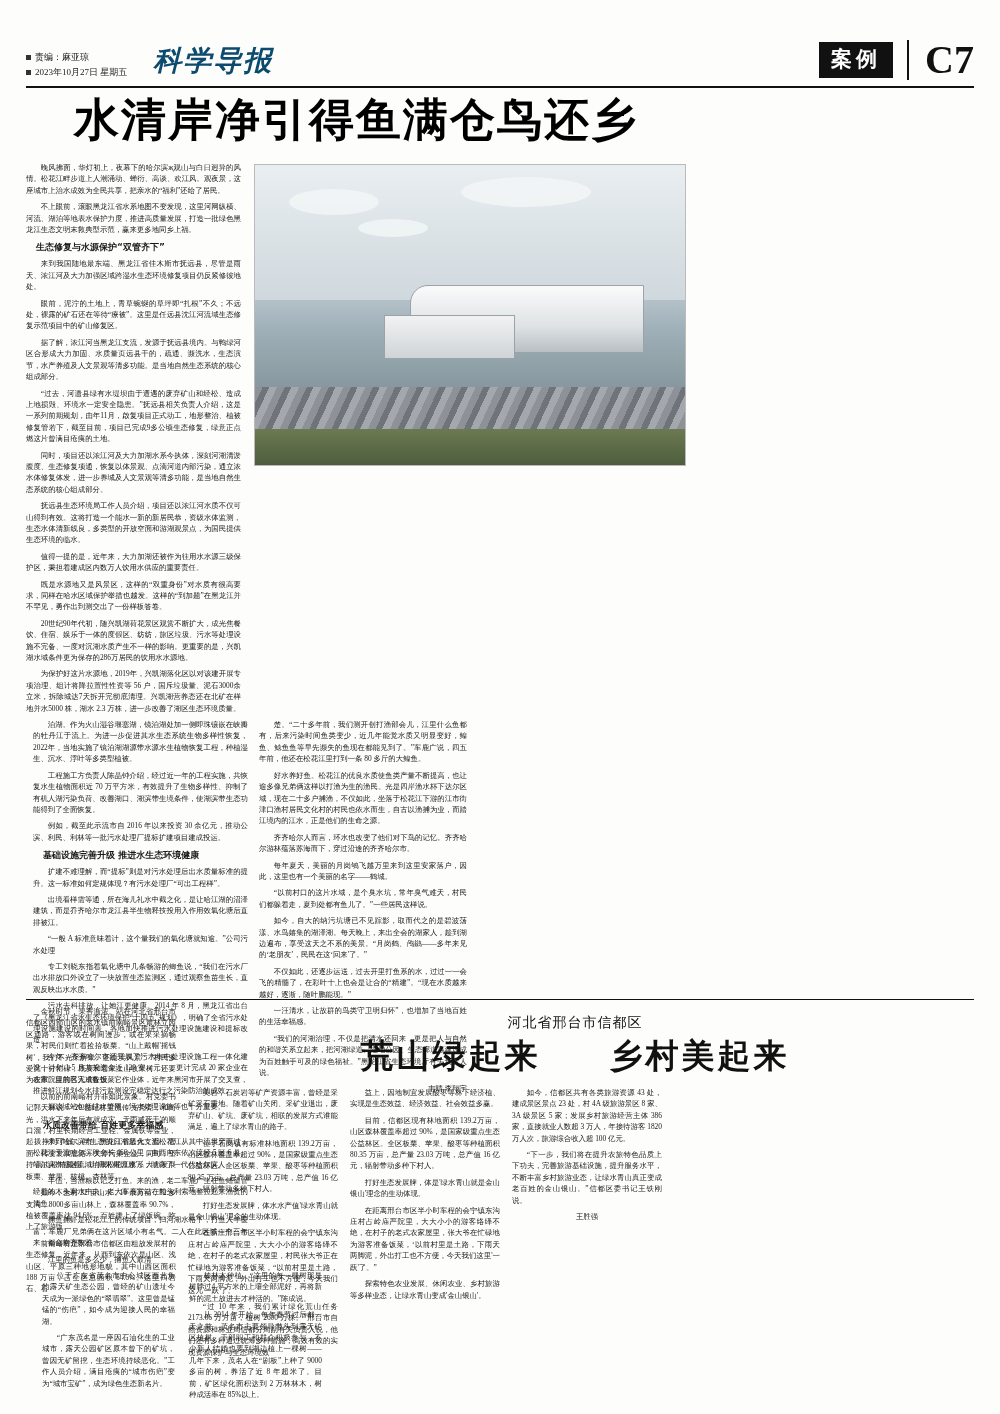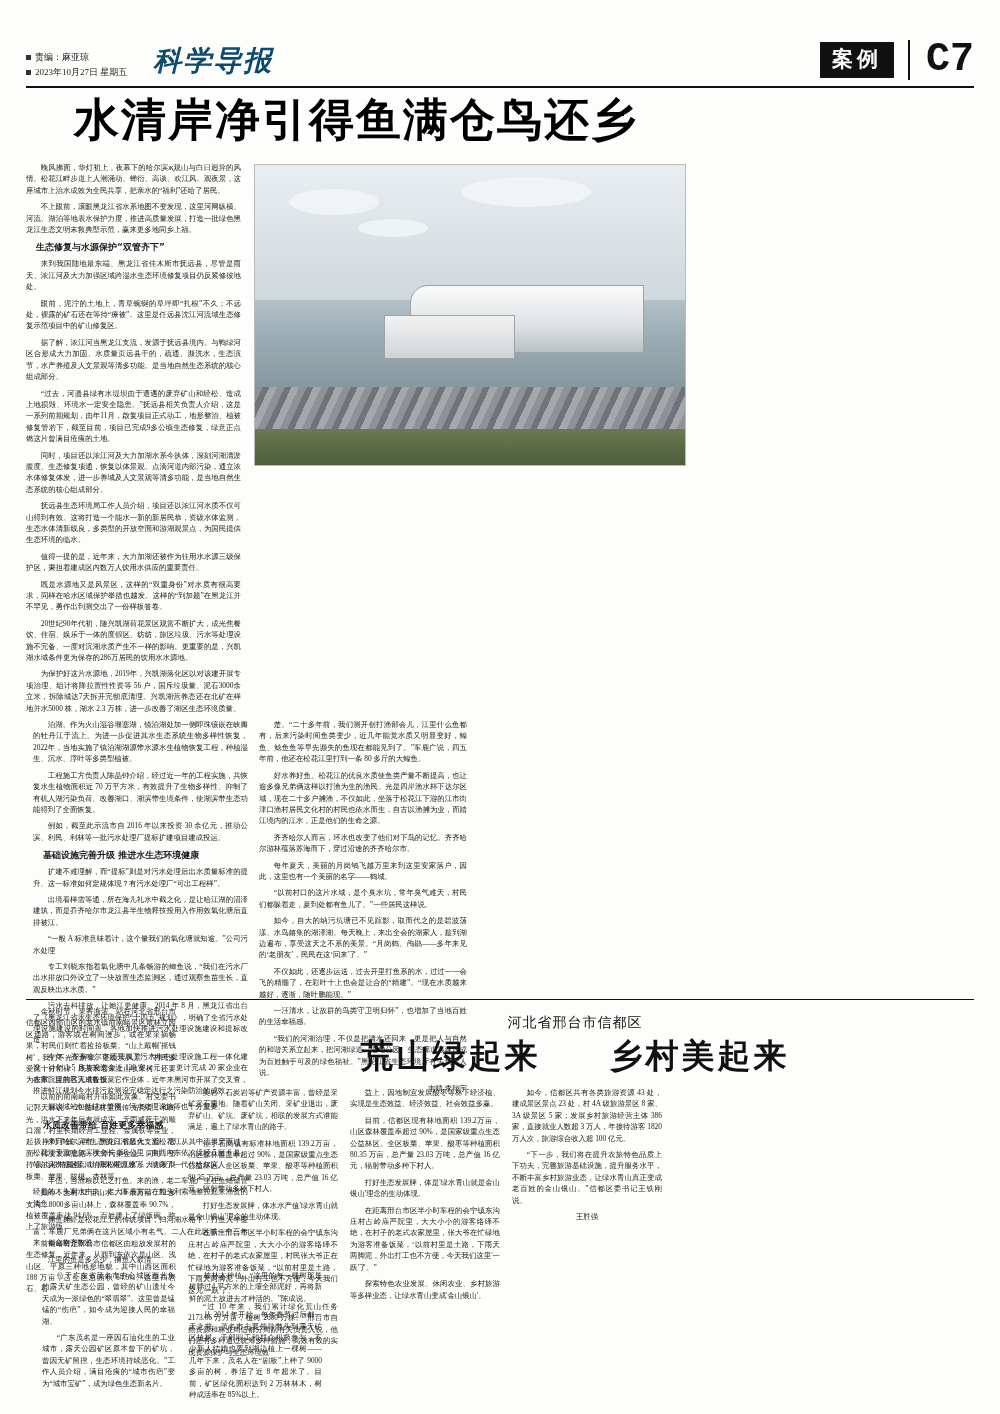--- a/index.html
+++ b/index.html
@@ -39,21 +39,21 @@
     color:#0c4a6e;
     text-align:center;
   }
   .mast-right{display:flex;align-items:center;gap:14px;}
   .case-badge{
     background:#111;color:#fff;font-size:21px;font-weight:bold;
     padding:3px 12px 5px 12px;letter-spacing:4px;
     font-family:"DejaVu Sans", sans-serif;
   }
   .pageno{
-    font-family:Liberation Mono, monospace;
+    font-family:Liberation Serif, serif;
     font-size:40px;font-weight:bold;line-height:40px;
     border-left:2px solid #111;padding-left:16px;
   }
   
   .rule{border-top:1px solid #111;margin:6px 0;}
   .col{font-size:7.4px;line-height:11.4px;text-align:justify;color:#181818;}
   .col p{margin:0 0 5px 0;text-indent:2em;}
   .subhead{
     font-weight:bold;font-size:9px;line-height:13px;margin:6px 0 4px 10px;
     text-indent:0;font-family:"DejaVu Sans", sans-serif;

